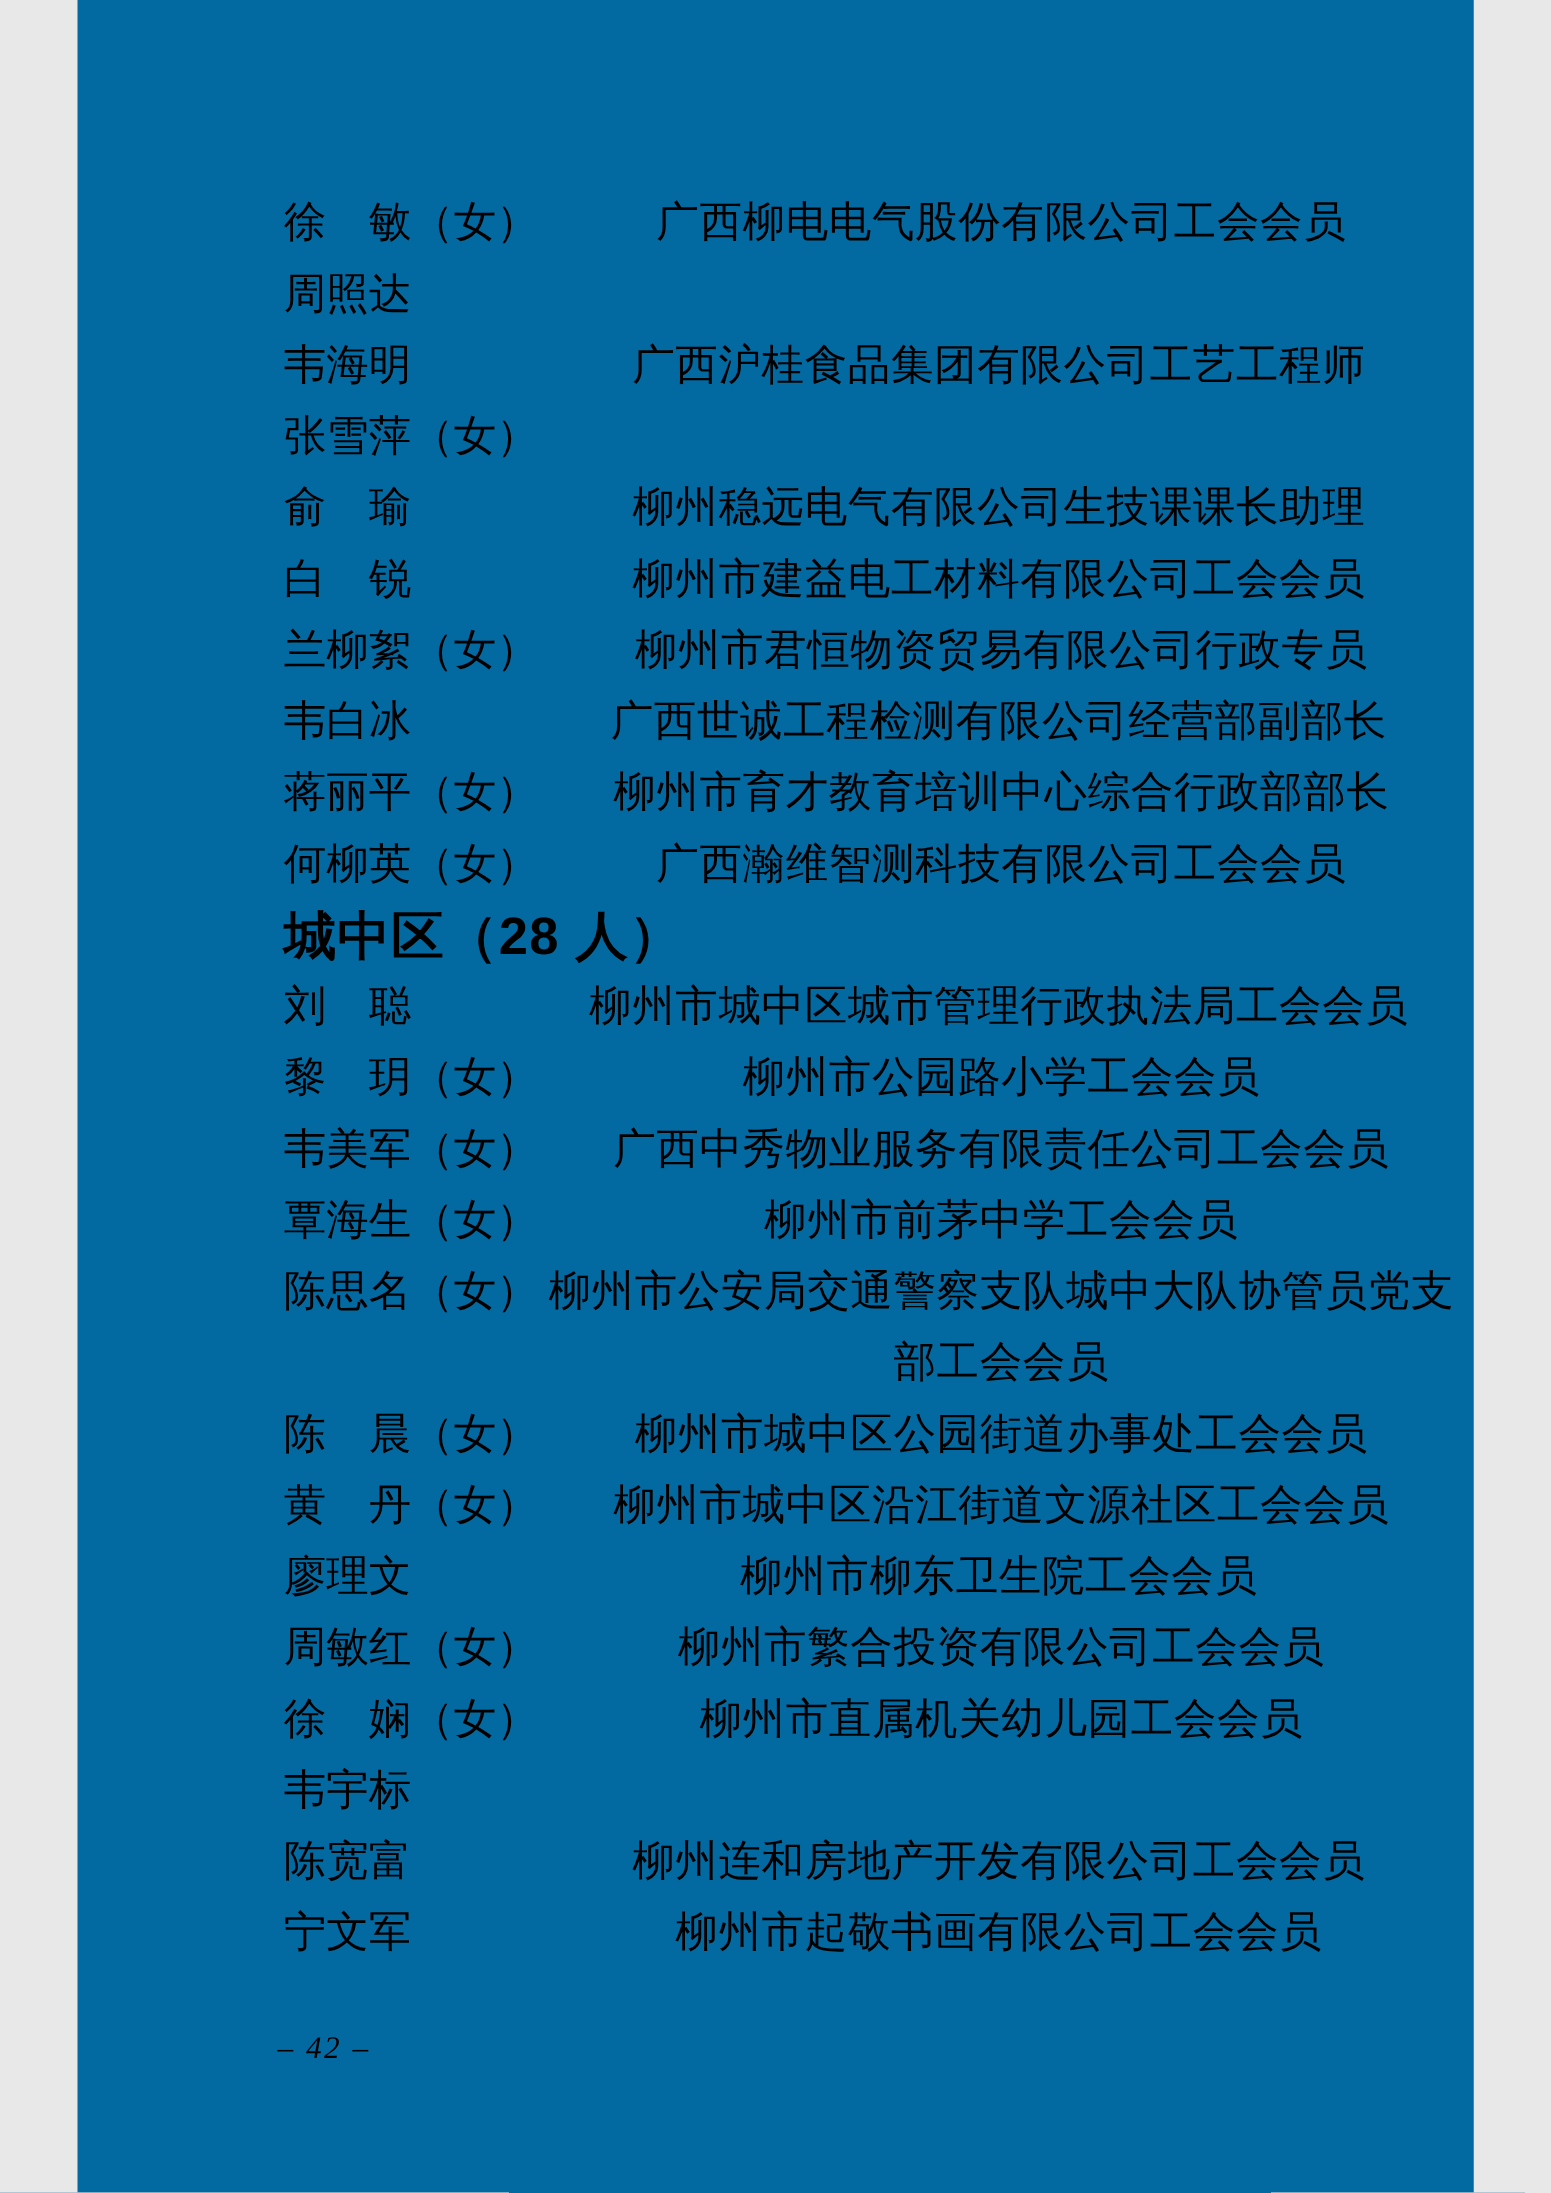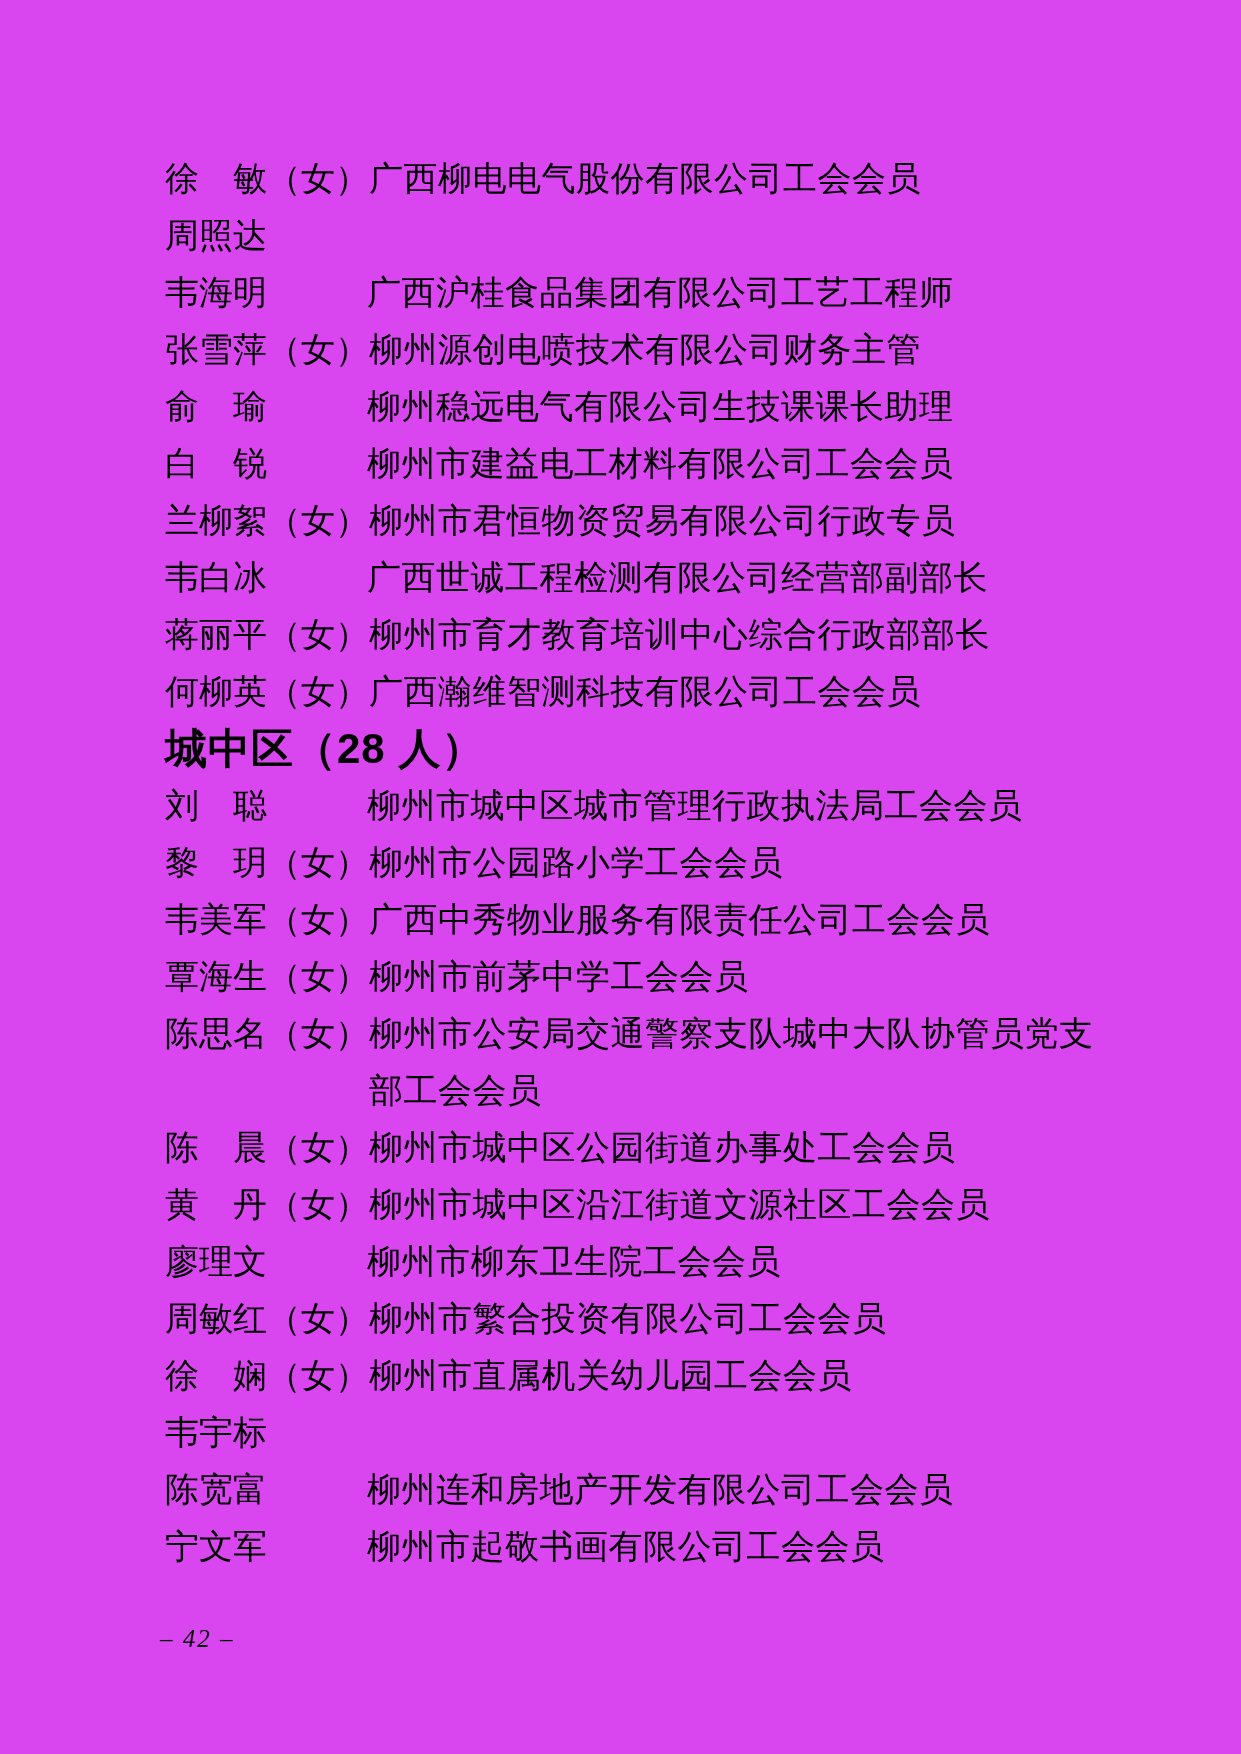--- a/index.html
+++ b/index.html
@@ -1,21 +1,21 @@
 <!DOCTYPE html>
 <html lang="zh"><head>
 <meta charset="utf-8">
 <style>
   html, body { margin: 0; padding: 0; background: #e8e8e8; }
   .page {
     position: relative;
-    width: 1241px;
+    width: 1117px;
     height: 1754px;
     margin: 0 auto;
-    background: #d946ef;
+    background: #0369a1;
     color: #000000;
     font-family: "Liberation Serif", "DejaVu Serif", serif;
     overflow: hidden;
   }
   .content {
     position: absolute;
     top: 150px;
     left: 165px;
     width: 946px;
   }
@@ -29,20 +29,21 @@
     flex: 0 0 100px;
     white-space: pre;
   }
   .gender {
     flex: 0 0 100px;
     white-space: pre;
   }
   .org {
     flex: 0 0 740px;
     letter-spacing: 0.5px;
+    text-align: center;
   }
   .district-heading {
     margin: 0;
     font-family: "Liberation Sans", "DejaVu Sans", sans-serif;
     font-weight: bold;
     font-size: 42px;
     line-height: 57px;
     letter-spacing: 1px;
   }
   .page-footer {
@@ -73,21 +74,20 @@
         <span class="gender"></span>
       </div>
       <div class="row">
         <span class="name">韦海明</span>
         <span class="gender"></span>
         <span class="org">广西沪桂食品集团有限公司工艺工程师</span>
       </div>
       <div class="row">
         <span class="name">张雪萍</span>
         <span class="gender">（女）</span>
-        <span class="org">柳州源创电喷技术有限公司财务主管</span>
       </div>
       <div class="row">
         <span class="name">俞　瑜</span>
         <span class="gender"></span>
         <span class="org">柳州稳远电气有限公司生技课课长助理</span>
       </div>
       <div class="row">
         <span class="name">白　锐</span>
         <span class="gender"></span>
         <span class="org">柳州市建益电工材料有限公司工会会员</span>

